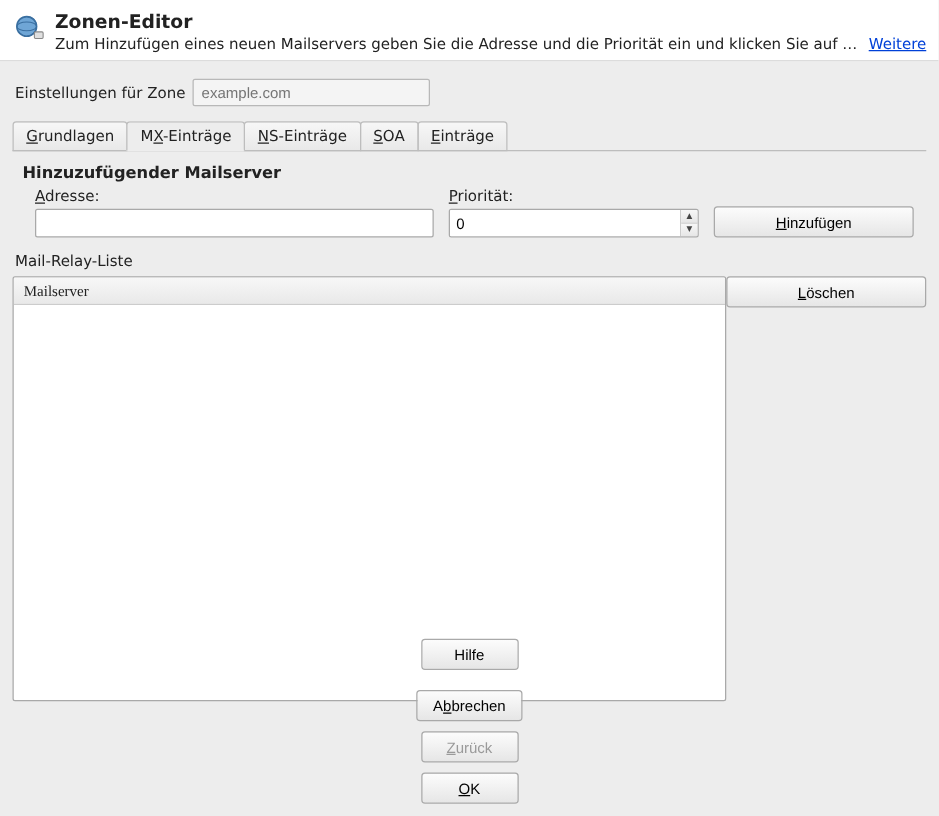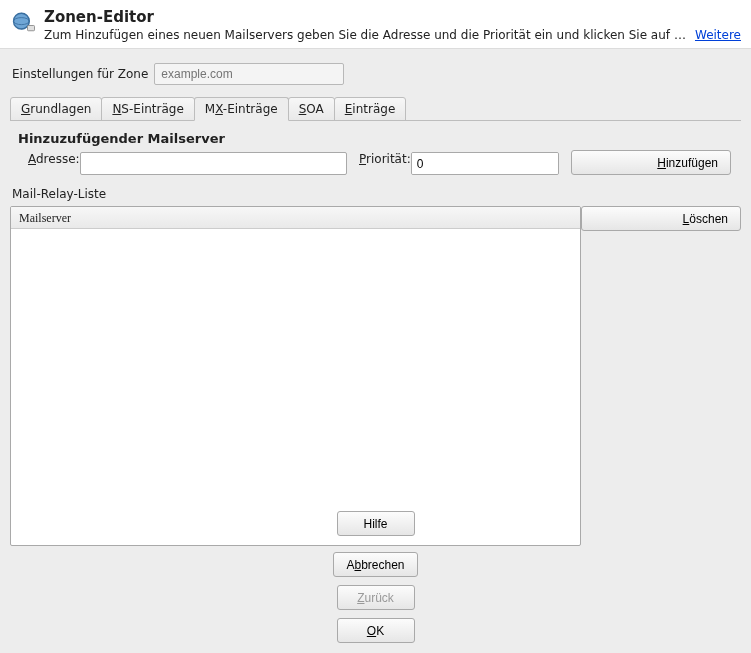--- a/index.html
+++ b/index.html
@@ -108,21 +108,21 @@
     font-size: 13px;
     margin: 0 0 4px 2px;
   }
   .fields-row {
     display: flex;
     gap: 12px;
     align-items: flex-end;
     margin-left: 12px;
     margin-right: 4px;
   }
-  .field-col { display: flex; }
+  .field-col { display: flex; flex-direction: column; }
   .field-label { font-size: 12px; margin-bottom: 3px; }
   .field-col.addr { flex: 1; }
   .field-col.prio { width: 200px; }
   .text-input {
     height: 23px;
     width: 100%;
     border: 1px solid #a9a9a9;
     background: #fff;
     padding: 0 5px;
     font-size: 12px;
@@ -165,21 +165,21 @@
   .btn {
     height: 25px;
     min-width: 150px;
     border: 1px solid #a9a9a9;
     border-radius: 3px;
     background: linear-gradient(#fcfcfc, #e6e6e6);
     font-size: 12px;
     cursor: pointer;
     padding: 0 12px;
   }
-  .btn.side { width: 160px; min-width: 160px; text-align: right; }
+  .btn.side { width: 160px; min-width: 160px; }
   .btn:disabled {
     color: #9a9a9a;
     cursor: default;
   }
   .relay-section {
     margin: 4px 10px 0 10px;
     display: flex;
     gap: 0;
   }
   .relay-left { flex: 1; display: flex; flex-direction: column; }
@@ -243,22 +243,22 @@
   </div>
 </div>
 
 <div class="zone-row">
   <span class="zone-label">Einstellungen für Zone</span>
   <input class="zone-input" type="text" readonly="" placeholder="example.com" style="">
 </div>
 
 <div class="tabbar">
   <div class="tab"><span></span><span class="u">G</span><span>rundlagen</span></div>
+  <div class="tab active"><span>M</span><span class="u">X</span><span>-Einträge</span></div>
   <div class="tab"><span></span><span class="u">N</span><span>S-Einträge</span></div>
-  <div class="tab active"><span>M</span><span class="u">X</span><span>-Einträge</span></div>
   <div class="tab"><span></span><span class="u">S</span><span>OA</span></div>
   <div class="tab"><span></span><span class="u">E</span><span>inträge</span></div>
 </div>
 
 <div class="tab-content">
   <div class="group-title">Hinzuzufügender Mailserver</div>
   <div class="fields-row">
     <div class="field-col addr">
       <div class="field-label"><span></span><span class="u">A</span><span>dresse:</span></div>
       <input type="text" class="text-input" value="" style="">

